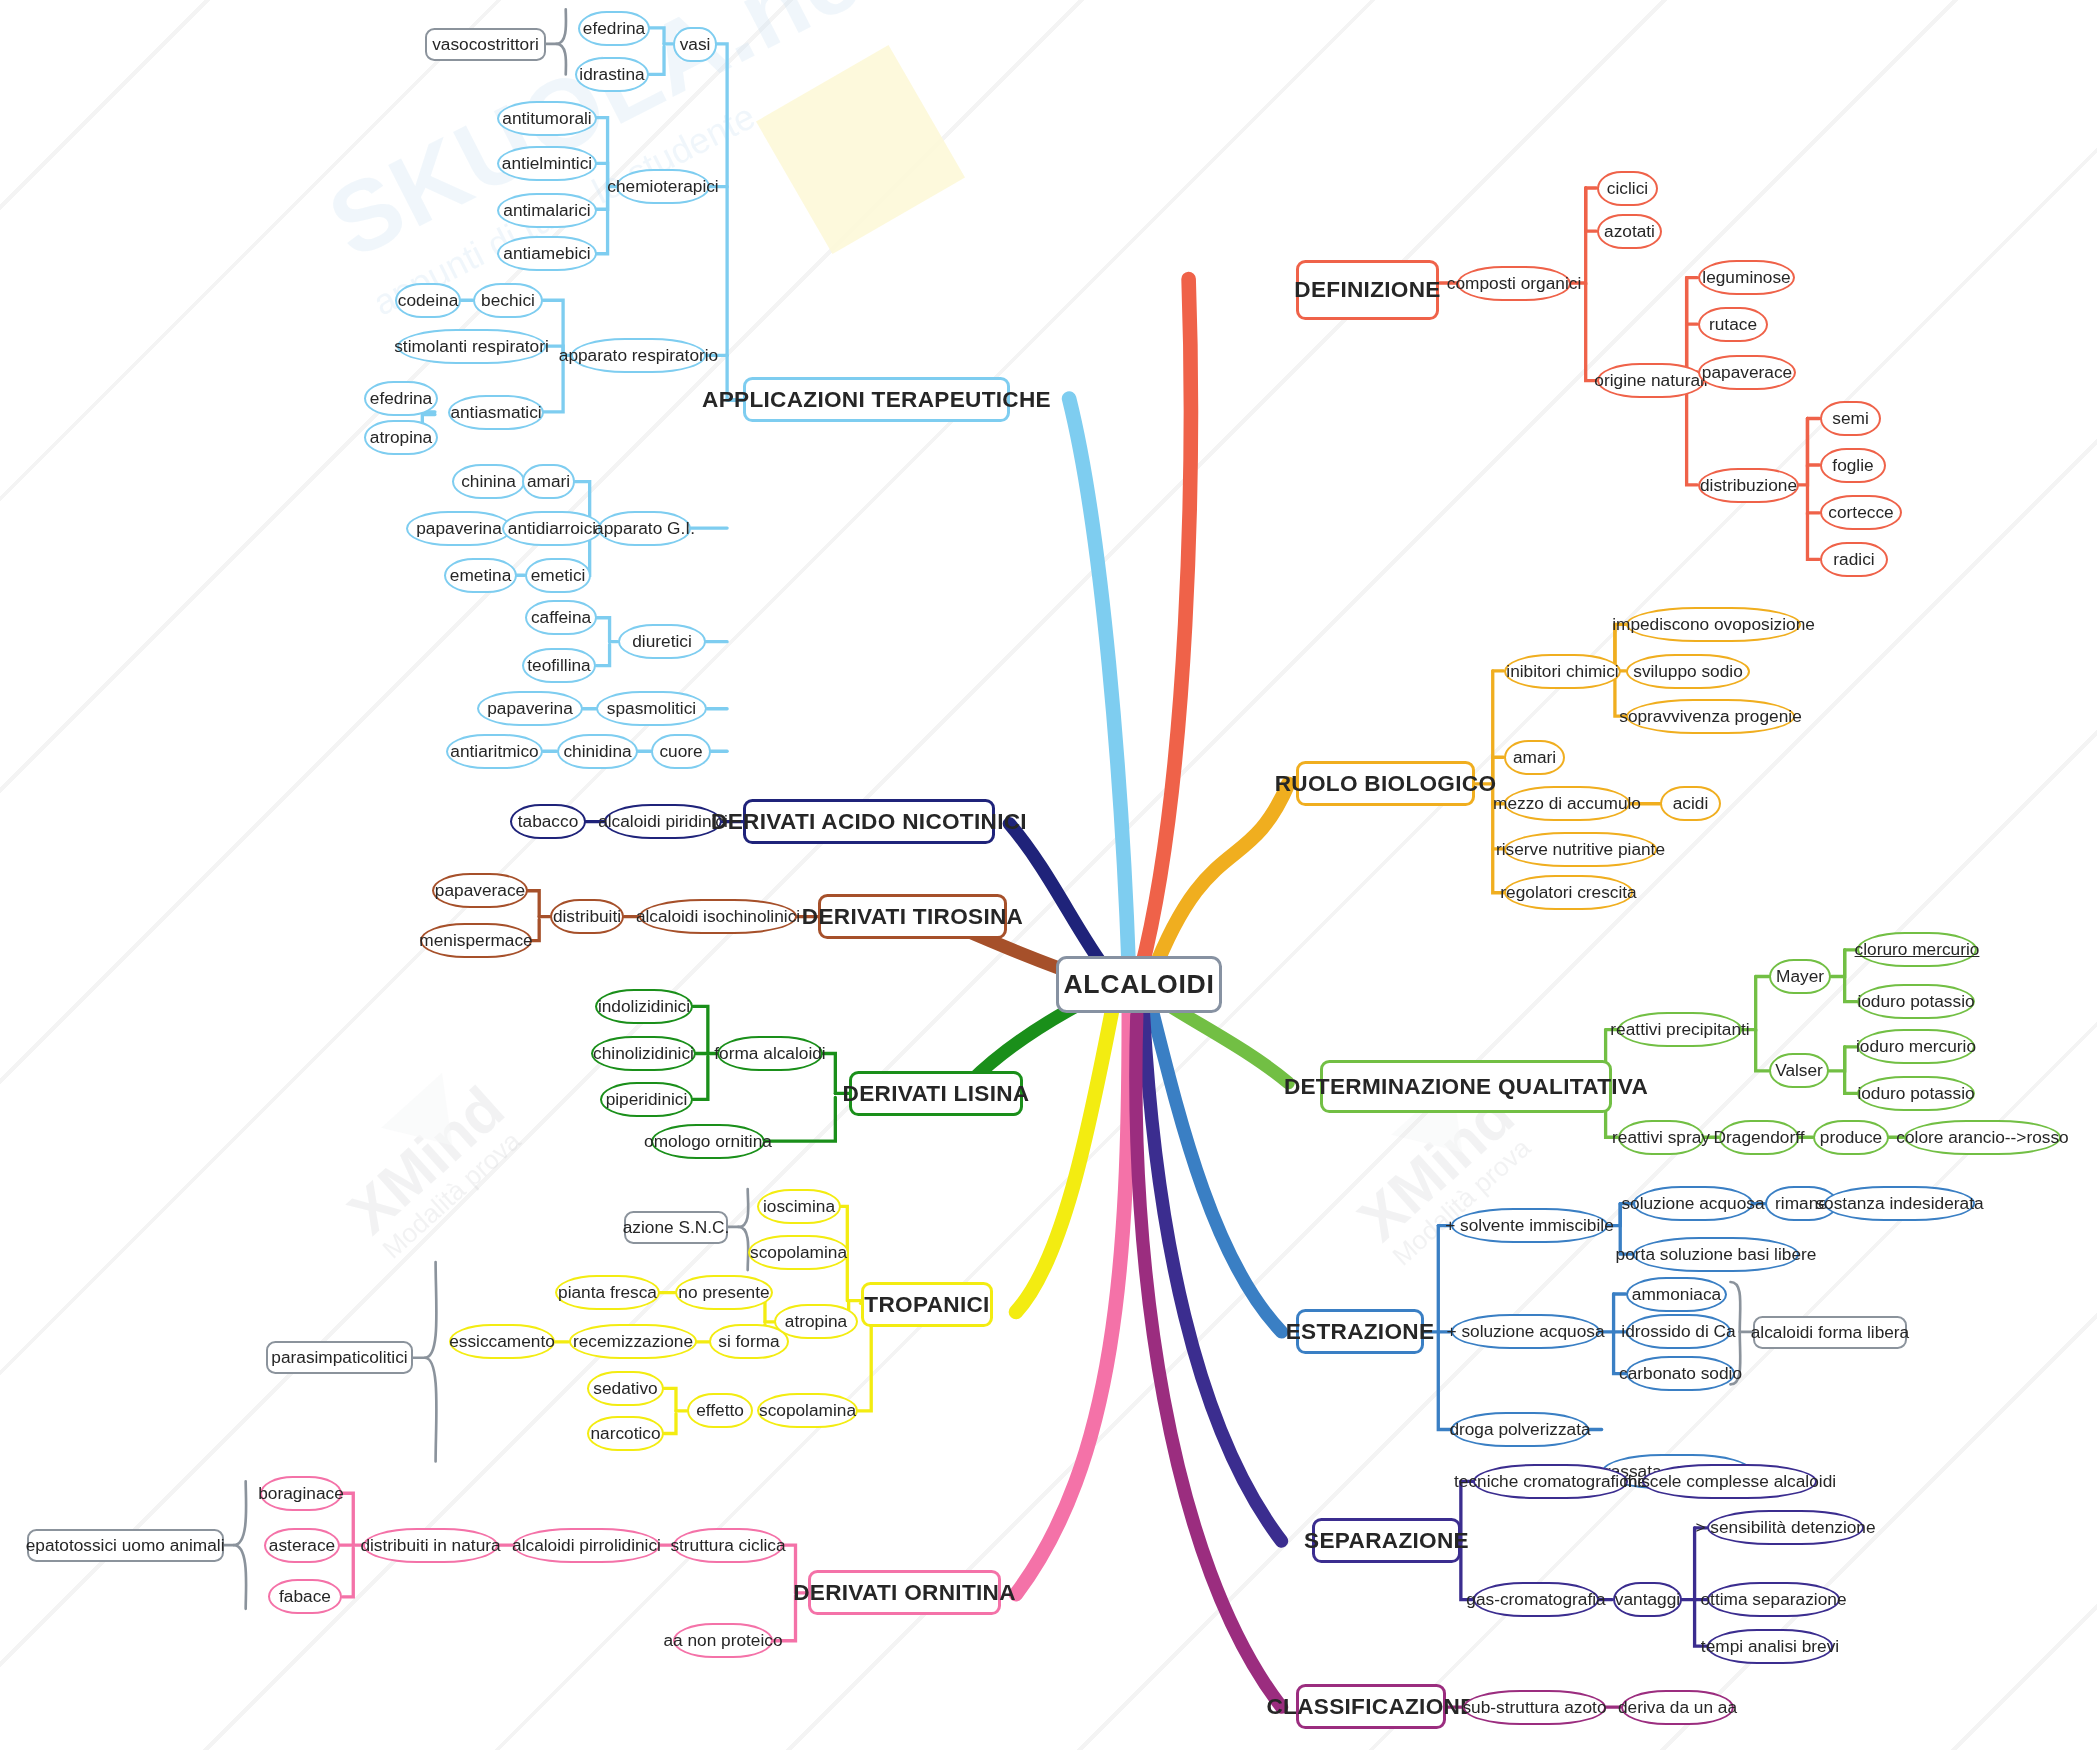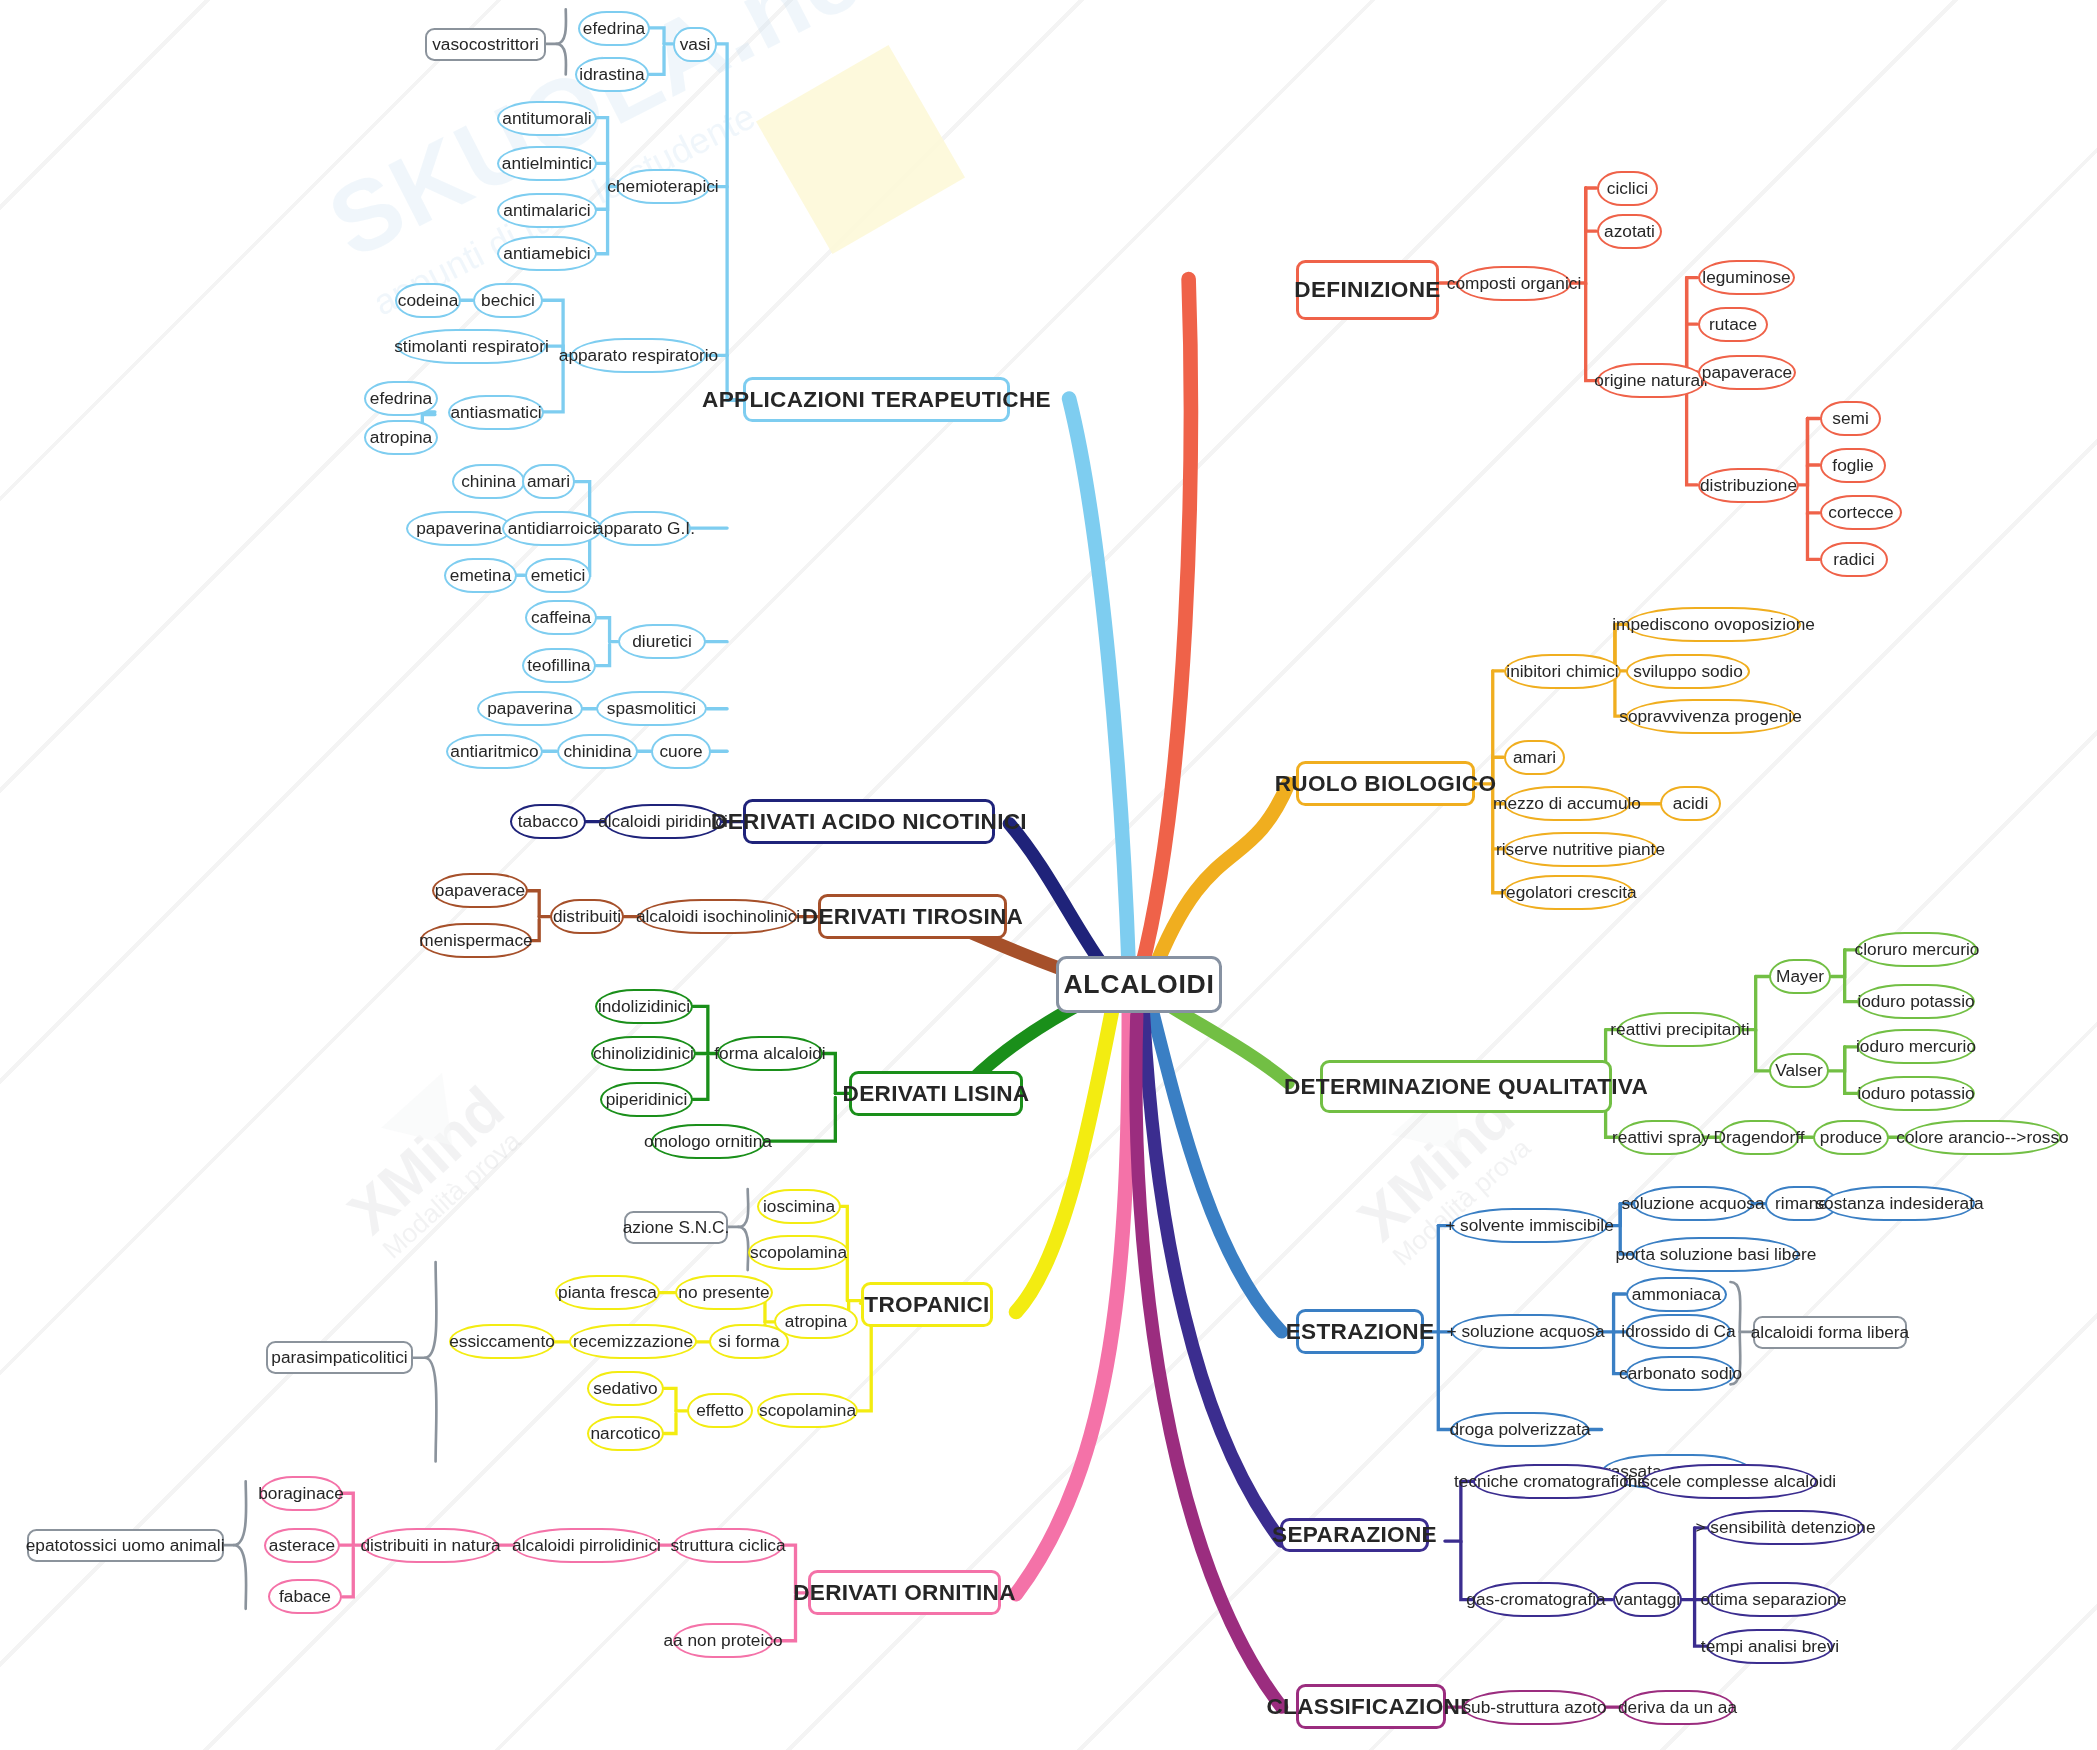--- a/index.html
+++ b/index.html
@@ -409,21 +409,21 @@
   <div class="node leaf c-orange" style="left:1626px;top:699px;width:169px;height:35px;">sopravvivenza progenie</div>
   <div class="node leaf c-orange" style="left:1504px;top:740px;width:61px;height:35px;">amari</div>
   <div class="node leaf c-orange" style="left:1504px;top:786px;width:126px;height:35px;">mezzo di accumulo</div>
   <div class="node leaf c-orange" style="left:1660px;top:786px;width:61px;height:35px;">acidi</div>
   <div class="node leaf c-orange" style="left:1504px;top:832px;width:153px;height:35px;">riserve nutritive piante</div>
   <div class="node leaf c-orange" style="left:1504px;top:875px;width:129px;height:35px;">regolatori crescita</div>
 
   <div class="node main c-lgreen" style="left:1296px;top:1060px;width:292px;height:53px;margin-left:24px;">DETERMINAZIONE QUALITATIVA</div>
   <div class="node leaf c-lgreen" style="left:1618px;top:1012px;width:124px;height:35px;">reattivi precipitanti</div>
   <div class="node leaf c-lgreen" style="left:1769px;top:959px;width:62px;height:35px;">Mayer</div>
-  <div class="node leaf c-lgreen" style="left:1857px;top:932px;width:120px;height:35px;">cloruro mercurio</div>
+  <div class="node leaf c-lgreen" style="left:1857px;top:932px;width:120px;height:35px;text-decoration:underline;">cloruro mercurio</div>
   <div class="node leaf c-lgreen" style="left:1857px;top:984px;width:118px;height:35px;">ioduro potassio</div>
   <div class="node leaf c-lgreen" style="left:1769px;top:1053px;width:60px;height:35px;">Valser</div>
   <div class="node leaf c-lgreen" style="left:1857px;top:1029px;width:118px;height:35px;">ioduro mercurio</div>
   <div class="node leaf c-lgreen" style="left:1857px;top:1076px;width:118px;height:35px;">ioduro potassio</div>
   <div class="node leaf c-lgreen" style="left:1618px;top:1120px;width:86px;height:35px;">reattivi spray</div>
   <div class="node leaf c-lgreen" style="left:1719px;top:1120px;width:80px;height:35px;">Dragendorff</div>
   <div class="node leaf c-lgreen" style="left:1813px;top:1120px;width:76px;height:35px;">produce</div>
   <div class="node leaf c-lgreen" style="left:1904px;top:1120px;width:157px;height:35px;">colore arancio--&gt;rosso</div>
 
   <div class="node main c-blue2" style="left:1296px;top:1309px;width:128px;height:45px;">ESTRAZIONE</div>
@@ -433,21 +433,21 @@
   <div class="node leaf c-blue2" style="left:1824px;top:1186px;width:151px;height:35px;">sostanza indesiderata</div>
   <div class="node leaf c-blue2" style="left:1633px;top:1237px;width:166px;height:35px;">porta soluzione basi libere</div>
   <div class="node leaf c-blue2" style="left:1451px;top:1314px;width:149px;height:35px;">+ soluzione acquosa</div>
   <div class="node leaf c-blue2" style="left:1626px;top:1277px;width:101px;height:35px;">ammoniaca</div>
   <div class="node leaf c-blue2" style="left:1626px;top:1314px;width:105px;height:35px;">idrossido di Ca</div>
   <div class="node leaf c-blue2" style="left:1626px;top:1356px;width:109px;height:35px;">carbonato sodio</div>
   <div class="node grey" style="left:1753px;top:1316px;width:154px;height:33px;">alcaloidi forma libera</div>
   <div class="node leaf c-blue2" style="left:1451px;top:1412px;width:138px;height:35px;">droga polverizzata</div>
   <div class="node leaf c-blue2" style="left:1602px;top:1412px;width:150px;height:35px;margin-top:42px;">sgrassata etere petrolio</div>
 
-  <div class="node main c-navy2" style="left:1280px;top:1518px;width:149px;height:34px;">SEPARAZIONE</div>
+  <div class="node main c-navy2" style="left:1312px;top:1518px;width:149px;height:45px;">SEPARAZIONE</div>
   <div class="node leaf c-navy2" style="left:1473px;top:1464px;width:155px;height:35px;">tecniche cromatografiche</div>
   <div class="node leaf c-navy2" style="left:1642px;top:1464px;width:175px;height:35px;">miscele complesse alcaloidi</div>
   <div class="node leaf c-navy2" style="left:1473px;top:1582px;width:126px;height:35px;">gas-cromatografia</div>
   <div class="node leaf c-navy2" style="left:1613px;top:1582px;width:69px;height:35px;">vantaggi</div>
   <div class="node leaf c-navy2" style="left:1707px;top:1510px;width:157px;height:35px;">&gt; sensibilità detenzione</div>
   <div class="node leaf c-navy2" style="left:1707px;top:1582px;width:133px;height:35px;">ottima separazione</div>
   <div class="node leaf c-navy2" style="left:1707px;top:1629px;width:126px;height:35px;">tempi analisi brevi</div>
 
   <div class="node main c-purple" style="left:1296px;top:1684px;width:150px;height:45px;">CLASSIFICAZIONE</div>
   <div class="node leaf c-purple" style="left:1463px;top:1690px;width:143px;height:35px;">sub-struttura azoto</div>

